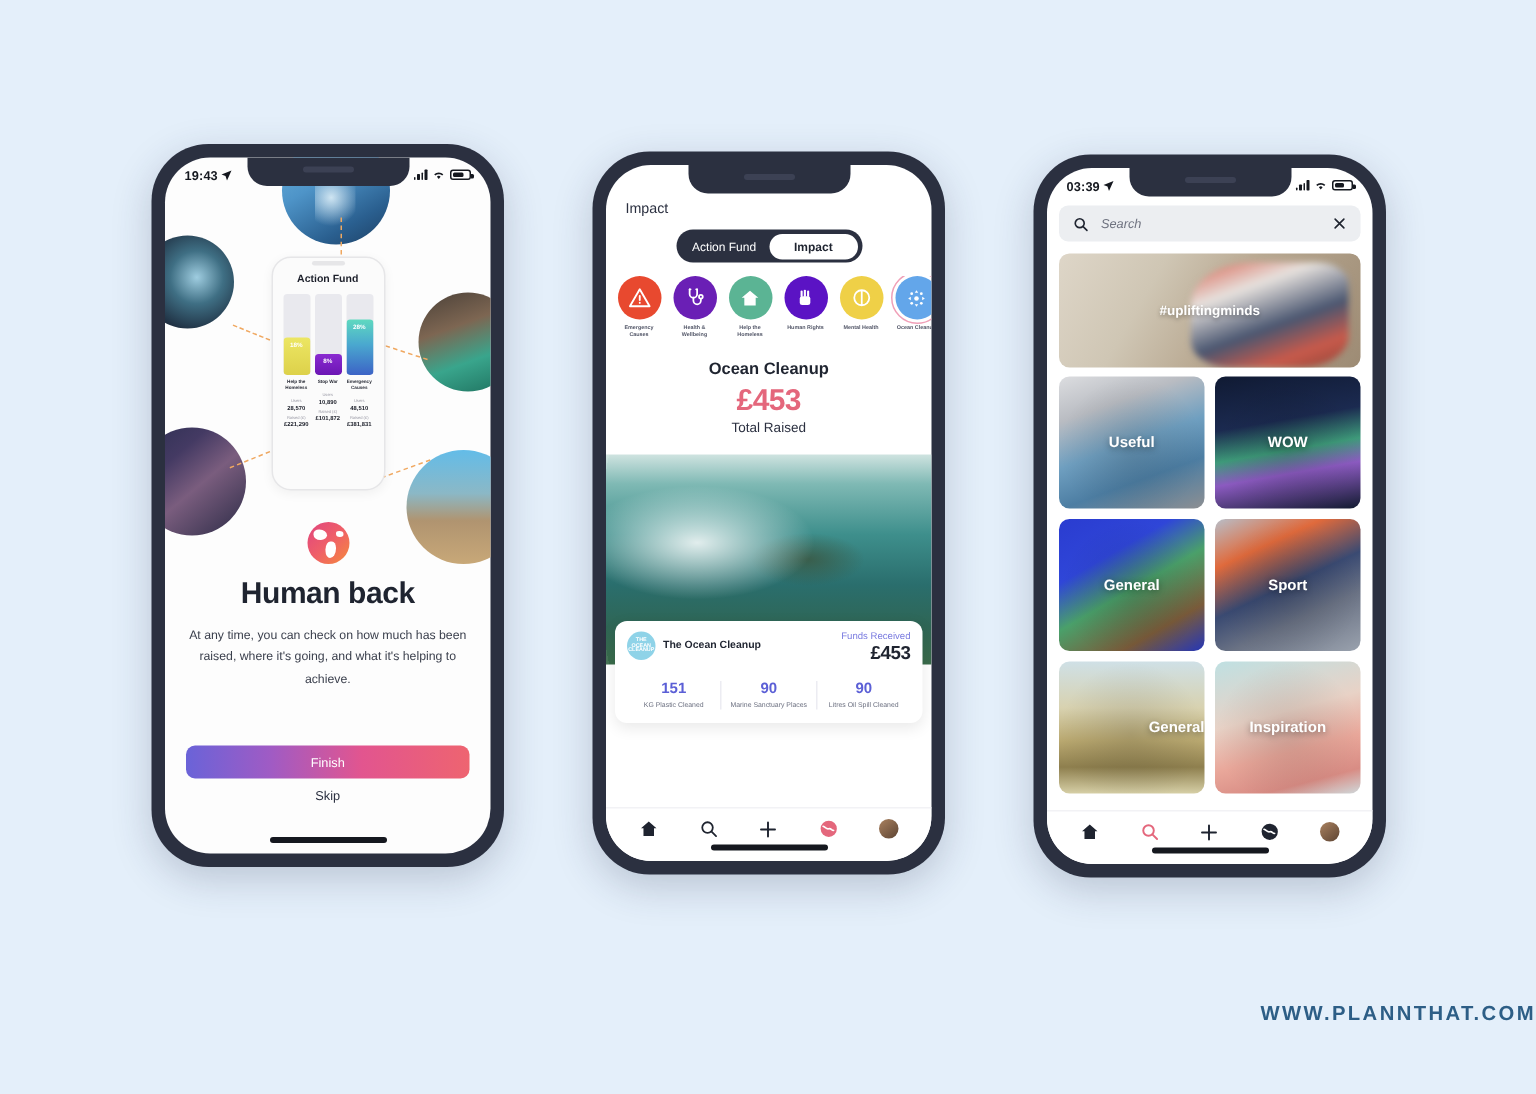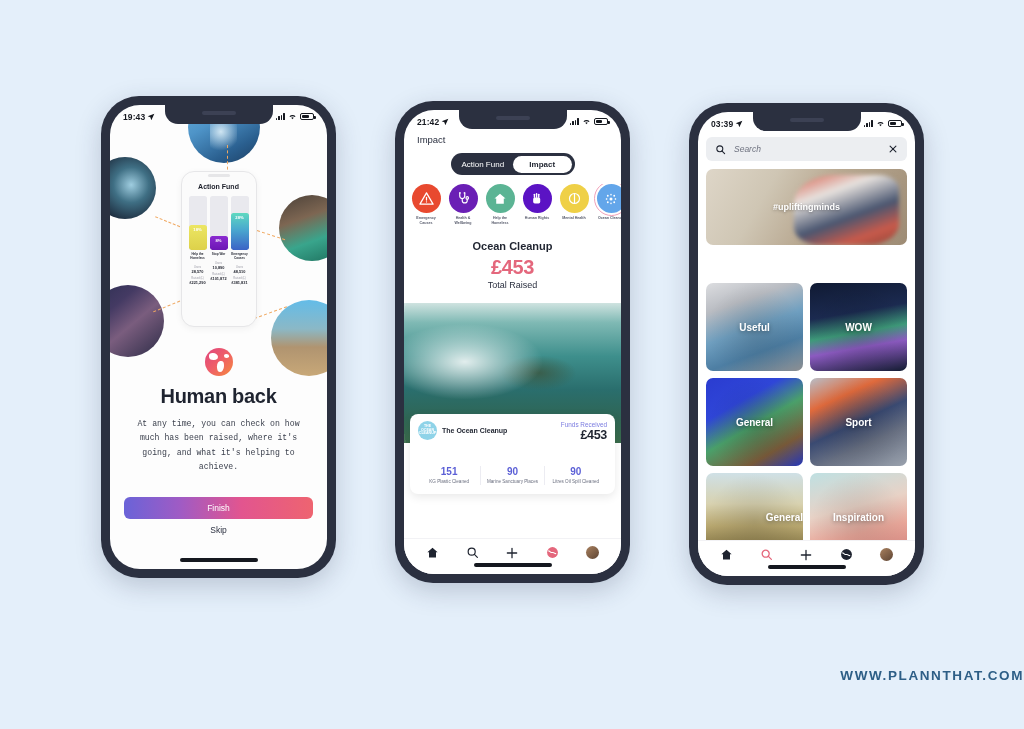--- a/index.html
+++ b/index.html
@@ -126,21 +126,21 @@
     position: absolute; background: #fff; border-radius: 40% 55% 45% 50%;
     display: block;
   }
   .globe i:nth-child(1){left:4px;top:5px;width:9px;height:7px;}
   .globe i:nth-child(2){left:12px;top:13px;width:7px;height:11px;border-radius:50% 40% 60% 45%;}
   .globe i:nth-child(3){left:19px;top:6px;width:5px;height:4px;}
 
   .gb-title { position: absolute; top: 280px; left: 0; right: 0; text-align: center;
     font-size: 20px; font-weight: bold; color: #1f2430; letter-spacing: -.3px; z-index: 8; }
   .gb-body { position: absolute; top: 312px; left: 16px; right: 16px; text-align: center;
-    font-size: 8.2px; line-height: 1.75; color: #3a3f4c; z-index: 8; font-family: Liberation Mono, monospace; }
+    font-size: 8.2px; line-height: 1.75; color: #3a3f4c; z-index: 8; }
   .cta {
     position: absolute; left: 14px; right: 14px; top: 392px; height: 22px; z-index: 10;
     border-radius: 6px; border: none; cursor: pointer;
     background: linear-gradient(90deg,#6a63d8 0%,#a05bc4 30%,#e2558f 62%,#ee6470 100%);
     color: #fff; font-size: 8.5px; font-family: inherit;
     display: flex; align-items: center; justify-content: center;
   }
   .skip { position: absolute; left:0; right:0; top: 420px; text-align: center;
     font-size: 8.5px; color: #2b3040; z-index: 10; cursor: pointer; }
 
@@ -197,21 +197,21 @@
   }
   .card-top { display: flex; align-items: flex-start; justify-content: space-between; }
   .org { display: flex; align-items: center; gap: 5px; }
   .org-logo { width: 19px; height: 19px; border-radius: 50%;
     background: #8fd3e8; display:flex; align-items:center; justify-content:center;
     color:#fff; font-size:3.6px; font-weight:bold; line-height:1.05; text-align:center; }
   .org-name { font-size: 7px; font-weight: bold; color: #1f2430; }
   .funds { text-align: right; }
   .funds-lb { font-size: 6.4px; color: #7b7ce0; }
   .funds-v { font-size: 12.5px; font-weight: bold; color: #1f2430; letter-spacing: -.3px; }
-  .stats { display: flex; margin-top: 24px; }
+  .stats { display: flex; margin-top: 12px; }
   .stat { flex: 1; text-align: center; padding: 0 2px; }
   .stat + .stat { border-left: 1px solid #ececf2; }
   .stat-v { font-size: 10px; font-weight: bold; color: #5b5fd6; }
   .stat-l { font-size: 4.6px; color: #6c7080; margin-top: 2px; line-height: 1.3; }
 
   
   .searchbar {
     position: absolute; top: 25px; left: 8px; right: 8px; height: 24px; z-index: 20;
     background: #eceef1; border-radius: 6px; display: flex; align-items: center;
     padding: 0 9px; gap: 8px;
@@ -225,21 +225,21 @@
   }
   .banner::after {
     content:""; position:absolute; right:4%; top:8%; width:52%; height:92%;
     background: linear-gradient(160deg,#d8614f 0%,#e7e2de 28%,#4a5670 58%,#c85a4b 80%,#8f4438 100%);
     filter: blur(2px); border-radius: 40% 20% 30% 25%;
   }
   .banner-tx { position: relative; z-index: 3; color: #fff; font-size: 9px;
     font-weight: bold; text-shadow: 0 1px 3px rgba(0,0,0,.35); }
   .grid {
     position: absolute; top: 139px; left: 8px; right: 8px; z-index: 18;
-    display: grid; grid-template-columns: 1fr 1fr; gap: 7px; margin-top: 32px;
+    display: grid; grid-template-columns: 1fr 1fr; gap: 7px;
   }
   .tile {
     height: 88px; border-radius: 7px; position: relative; overflow: hidden;
     display: flex; align-items: center; justify-content: center; cursor: pointer;
   }
   .tile span { position: relative; z-index: 3; color: #fff; font-size: 10px;
     font-weight: bold; text-shadow: 0 1px 4px rgba(0,0,0,.4); }
   .t-useful { background: linear-gradient(160deg,#dcdde0 0%,#b9bcc2 25%,#6f9fc0 50%,#4d7ea3 72%,#8d8f92 100%); }
   .t-wow { background: linear-gradient(170deg,#101a33 0%,#1b2a50 35%,#3e9a7a 55%,#8b5ac0 70%,#121b30 100%); }
   .t-animals { background: linear-gradient(150deg,#2a3cd0 0%,#2f46d8 30%,#4aa06a 52%,#7a5b3a 78%,#2436b8 100%); }
@@ -372,43 +372,20 @@
       <div class="gb-body">At any time, you can check on how much has been raised, where it's going, and what it's helping to achieve.</div>
       <button class="cta">Finish</button>
       <div class="skip">Skip</div>
       <div class="homebar"></div>
     </div>
   </div>
 
   <div class="phone p2">
     <div class="screen">
       <div class="notch"></div>
-      <div class="statusbar">
-        <div class="sb-left">
-          <span>21:42</span>
-          <svg width="8" height="8" viewBox="0 0 24 24">
-              <path d="M22 2L2 10l8 3 3 9z" fill="#15181f"></path>
-            </svg>
-        </div>
-        <div class="sb-right">
-          <span class="bars">
-              <i></i>
-              <i></i>
-              <i></i>
-              <i></i>
-            </span>
-          <svg width="9" height="7" viewBox="0 0 16 12">
-              <path d="M8 11l2.2-2.6a3 3 0 0 0-4.4 0z" fill="#15181f"></path>
-              <path d="M8 5.4c1.6 0 3 .6 4.1 1.6l1.3-1.5A8.2 8.2 0 0 0 8 3.4a8.2 8.2 0 0 0-5.4 2.1l1.3 1.5A6.1 6.1 0 0 1 8 5.4z" fill="#15181f"></path>
-            </svg>
-          <span class="batt">
-              <span style="width:60%"></span>
-            </span>
-        </div>
-      </div>
 
       <div class="p2-head">Impact</div>
 
       <div class="seg">
         <div class="seg-item">Action Fund</div>
         <div class="seg-item active">Impact</div>
       </div>
 
       <div class="cats">
         <div class="cat">

